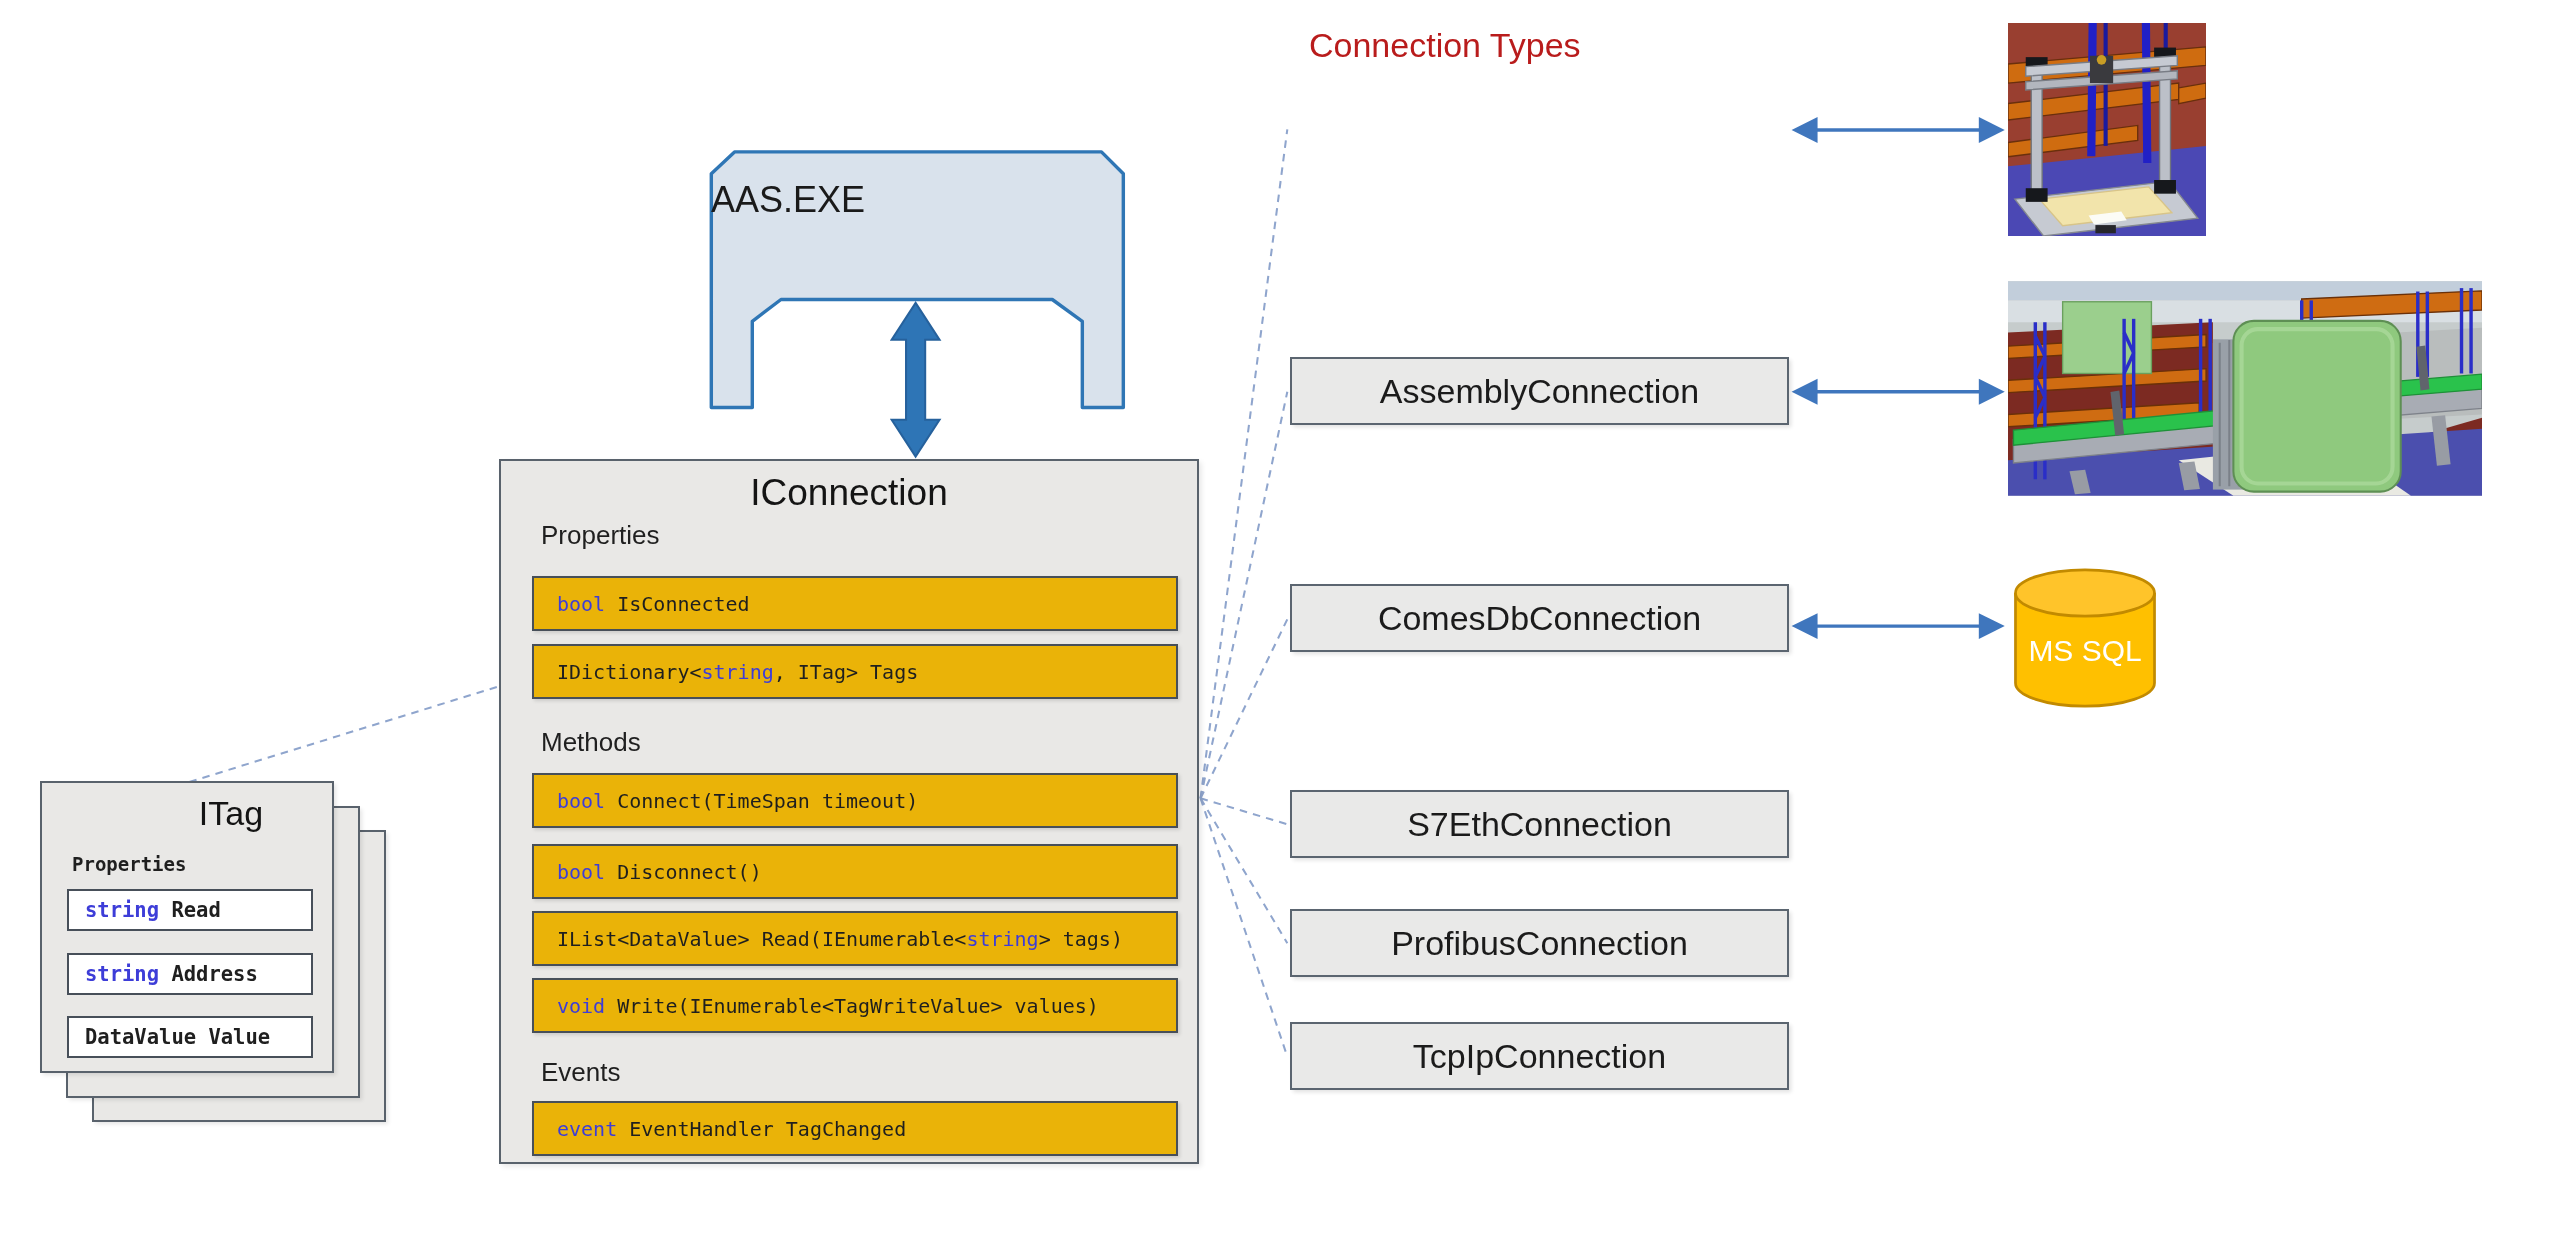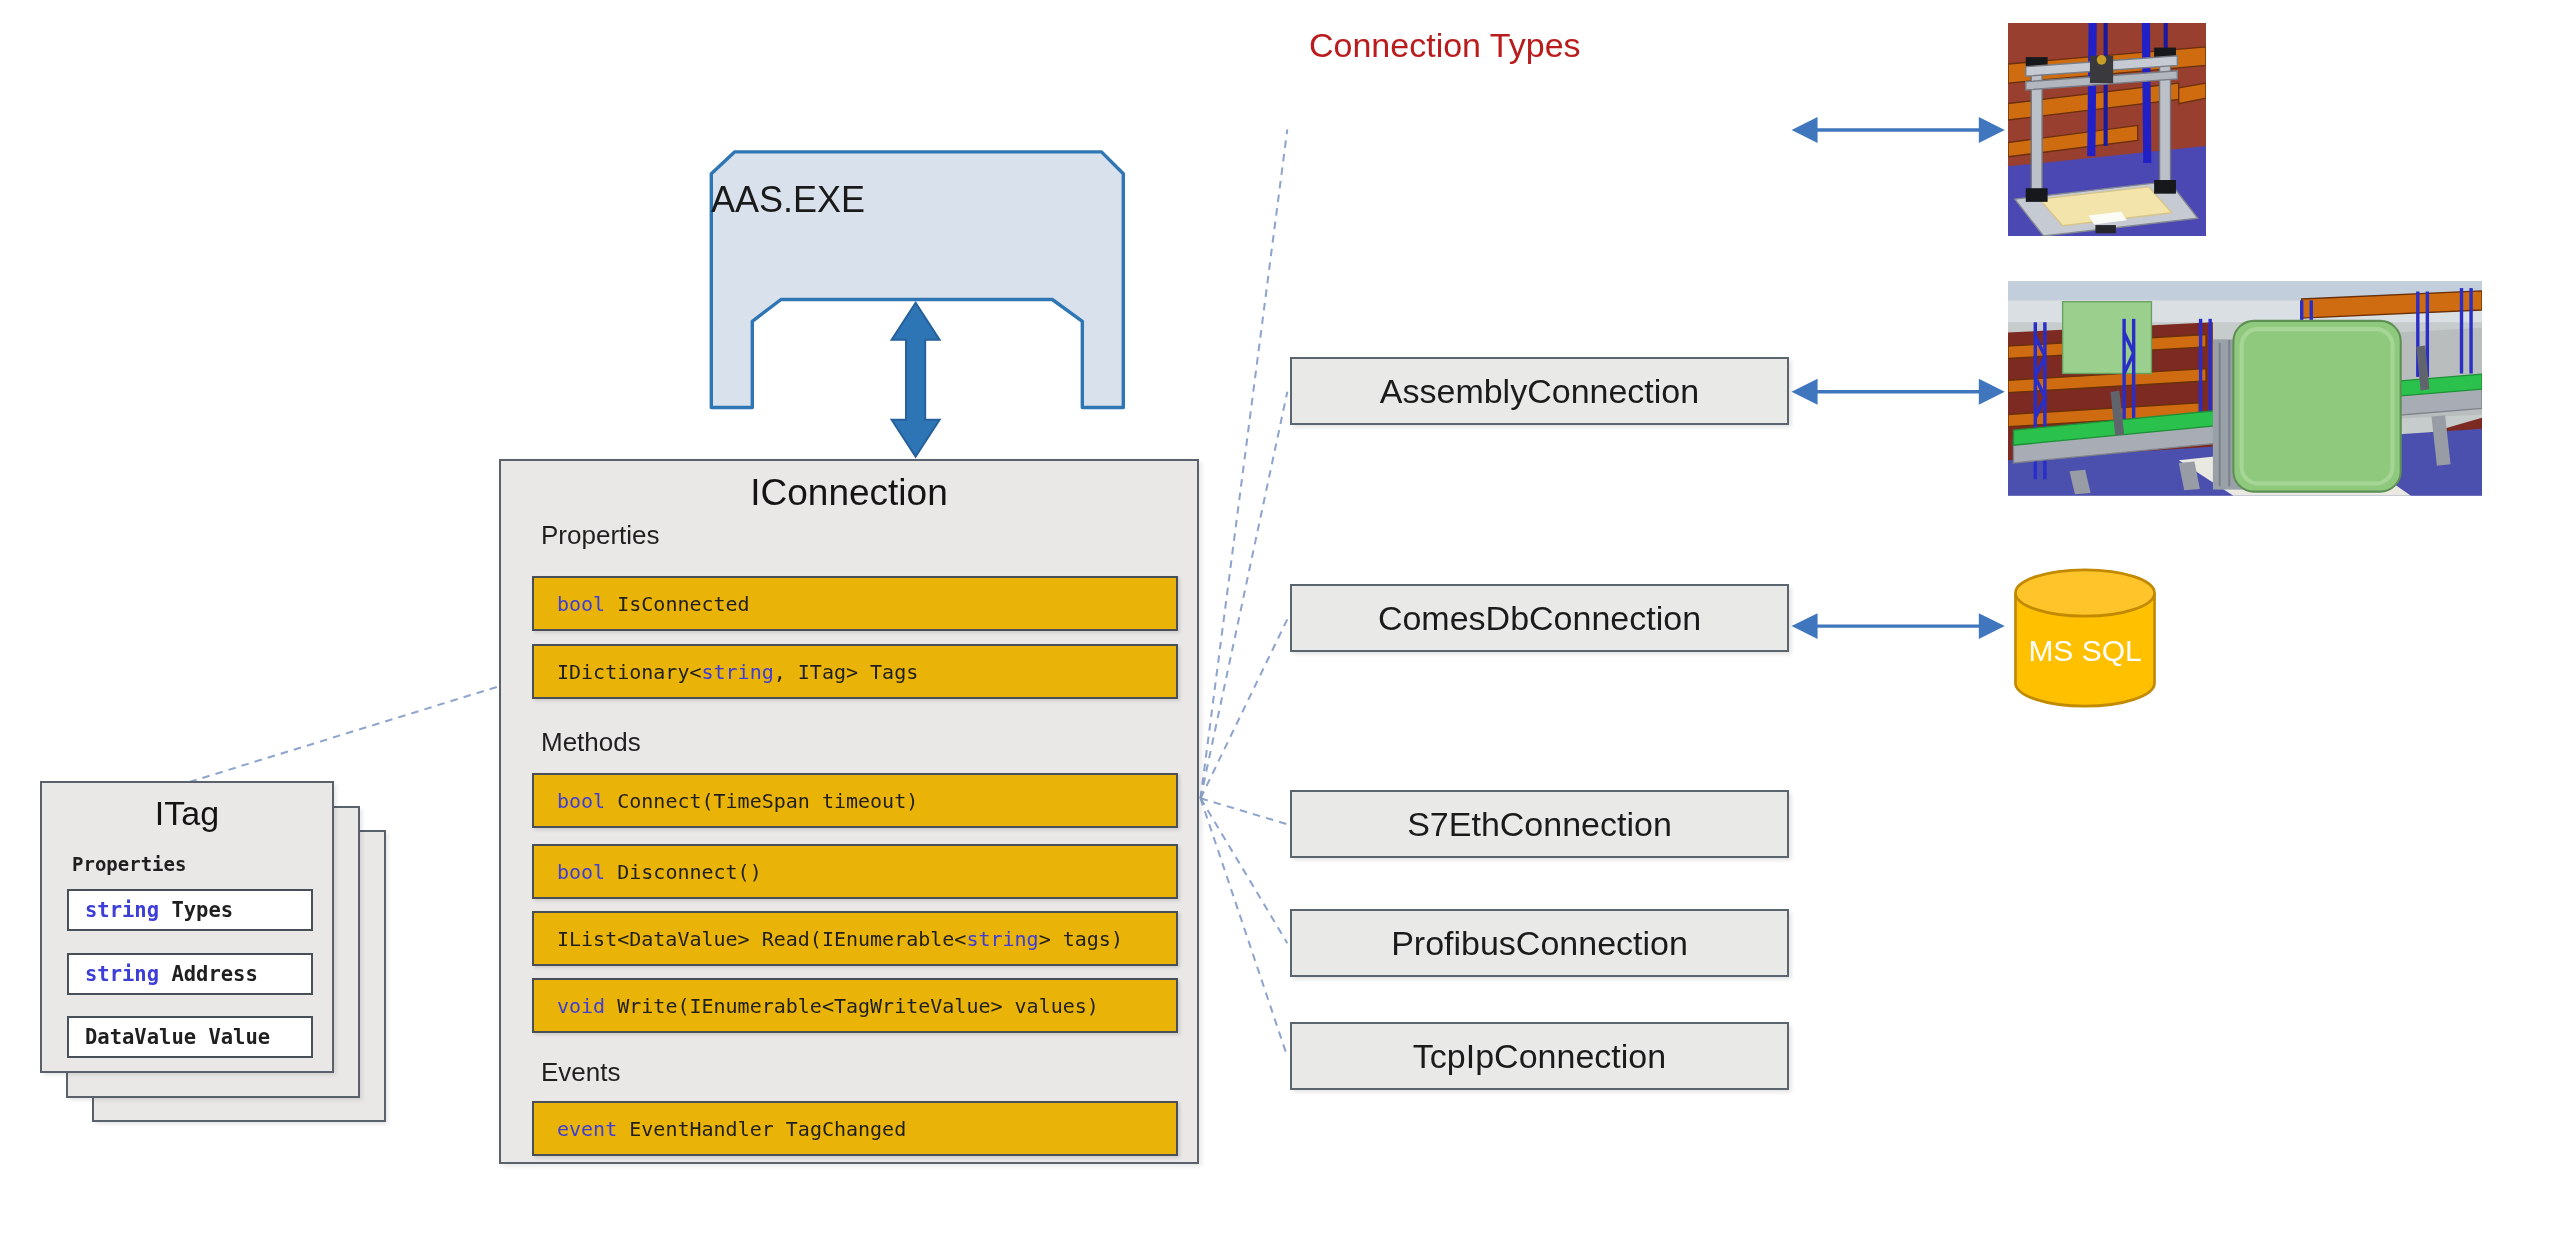--- a/index.html
+++ b/index.html
@@ -24,21 +24,21 @@
               padding-left:23px;box-shadow:2px 2px 3.4px rgba(0,0,0,0.12);}
   .code{font-family:"DejaVu Sans Mono",monospace;font-size:20px;color:#1f1f1f;white-space:pre;}
   .kw{color:#3d3dd8;}
 
   
   .itag-card{background:#e9e8e6;border:2px solid #59626c;width:294px;height:292px;
              box-shadow:2.7px 2.7px 4.1px rgba(0,0,0,0.10);}
   #itag-card-front{left:40px;top:781px;}
   #itag-card-mid{left:66px;top:806px;}
   #itag-card-back{left:92px;top:830px;}
-  .itag-title{position:absolute;left:0;top:11px;width:100%;text-align:center;font-size:34px;color:#141414;}
+  .itag-title{position:absolute;left:0;top:11px;width:100%;text-align:center;font-size:34px;color:#141414;padding-left:44px;}
   .itag-section-label{position:absolute;left:30px;top:70px;font-family:"DejaVu Sans Mono",monospace;
                       font-weight:bold;font-size:19px;color:#1f1f1f;}
   .itag-row{position:absolute;left:24.6px;width:246px;height:42px;background:#ffffff;
             border:2px solid #474f59;box-sizing:border-box;display:flex;align-items:center;padding-left:16.4px;}
   .itag-row .code{font-size:20.5px;font-weight:bold;}
 
   
   .conn-types-label{left:1309px;top:26px;font-size:34px;color:#b91c1c;}
   .cbox{left:1290px;width:499px;height:68px;background:#e9e9e8;border:2.7px solid #5b6570;
         display:flex;align-items:center;justify-content:center;
@@ -125,21 +125,21 @@
       <span class="code"><span></span><span class="kw">event</span><span> EventHandler TagChanged</span></span>
     </div>
   </div>
 
   <div class="abs itag-card" id="itag-card-back"></div>
   <div class="abs itag-card" id="itag-card-mid"></div>
   <div class="abs itag-card" id="itag-card-front">
     <div class="itag-title">ITag</div>
     <div class="itag-section-label">Properties</div>
     <div class="itag-row" style="top:106px">
-      <span class="code"><span></span><span class="kw">string</span><span> Types</span></span>
+      <span class="code"><span></span><span class="kw">string</span><span> Read</span></span>
     </div>
     <div class="itag-row" style="top:170px">
       <span class="code"><span></span><span class="kw">string</span><span> Address</span></span>
     </div>
     <div class="itag-row" style="top:233px">
       <span class="code"><span>DataValue Value</span><span class="kw"></span><span></span></span>
     </div>
   </div>
 
   <div class="abs conn-types-label">Connection Types</div>

